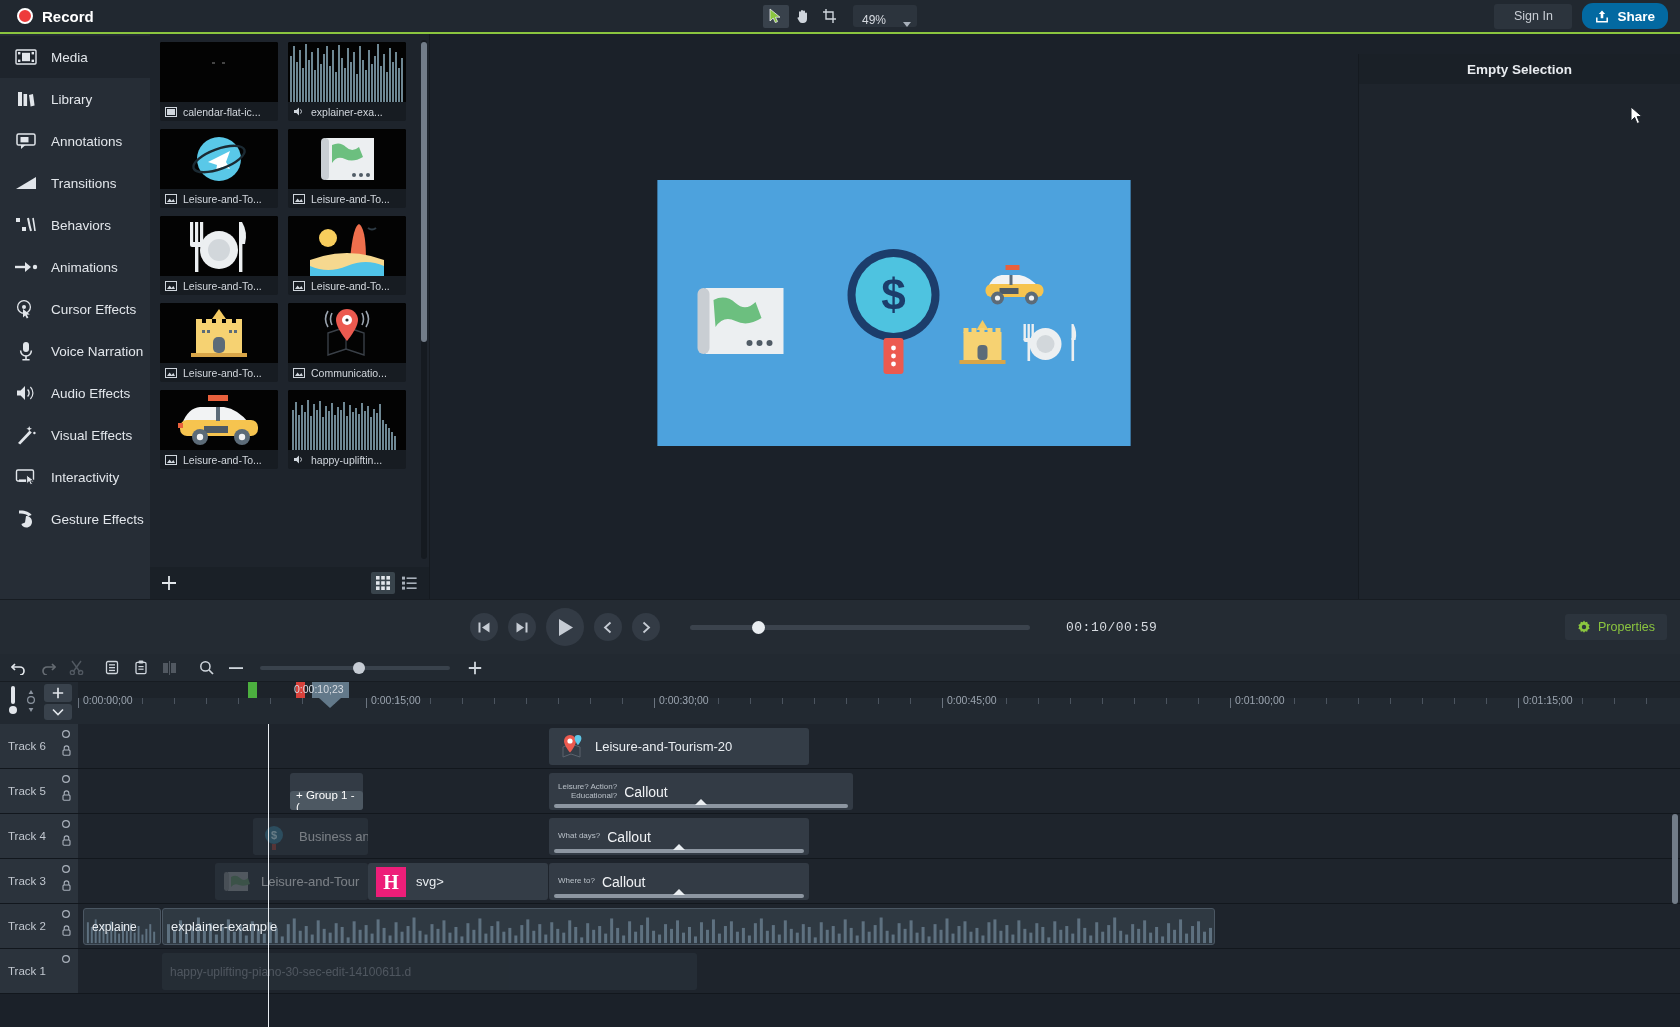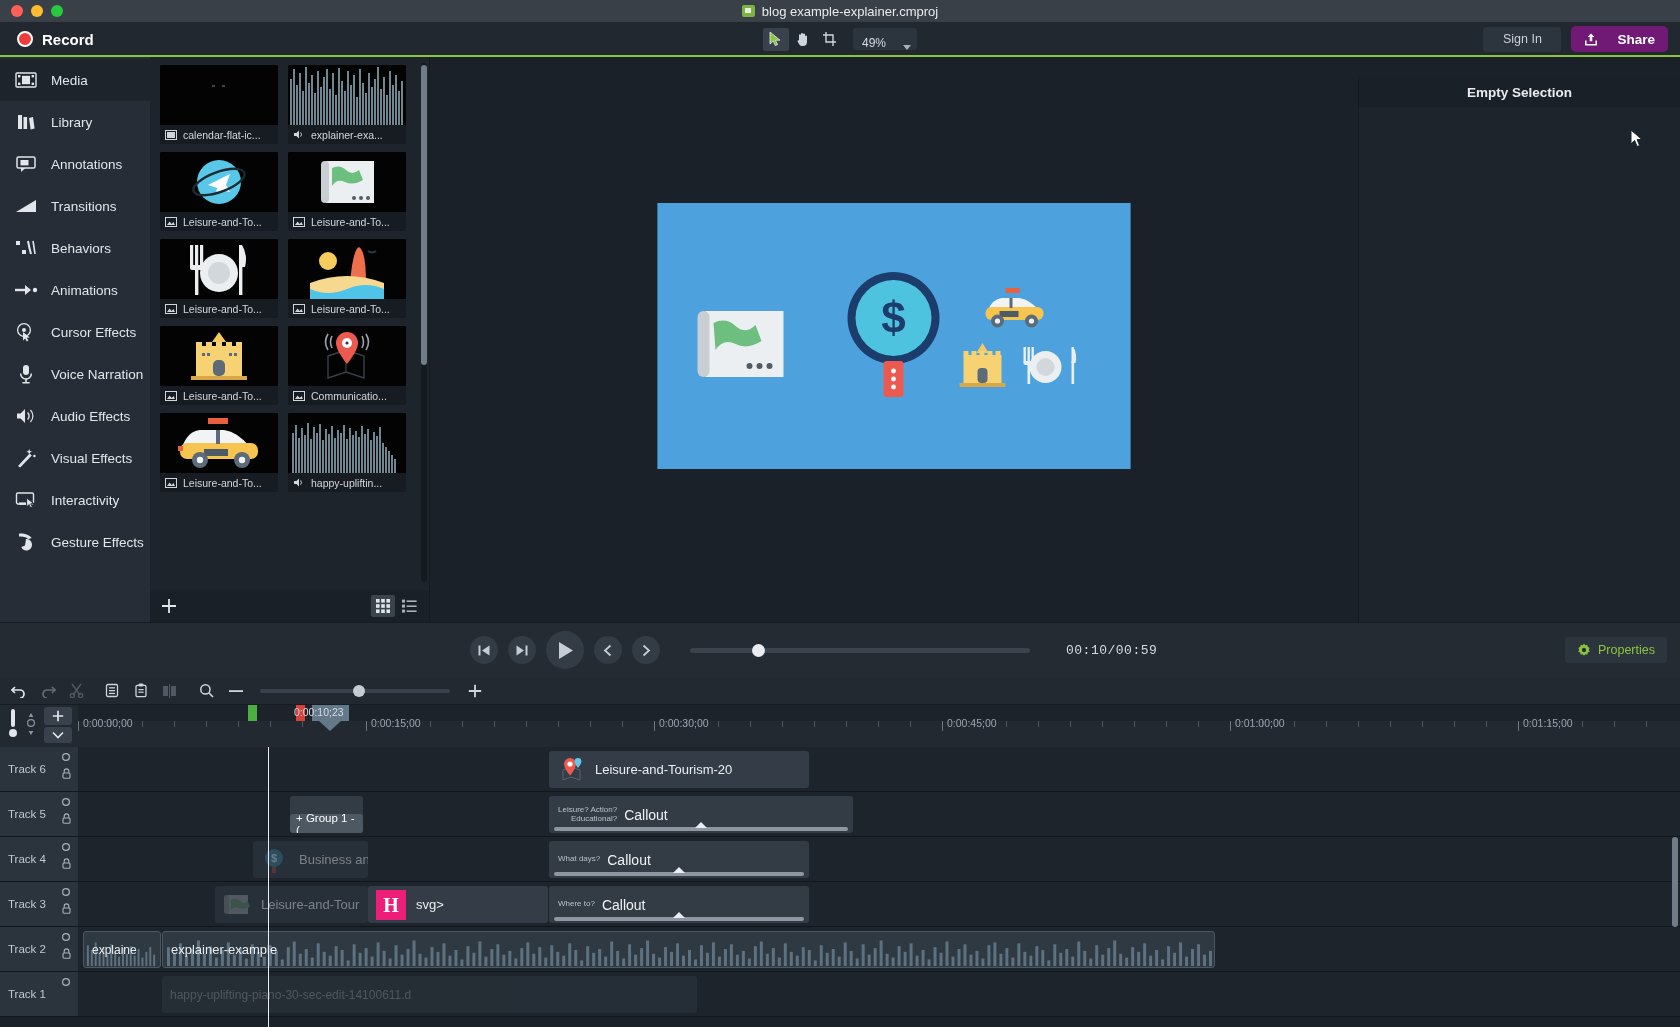--- a/index.html
+++ b/index.html
@@ -66,22 +66,22 @@
   }
   .caret-dn { width: 0; height: 0; border-left: 4px solid transparent; border-right: 4px solid transparent; border-top: 5px solid #a8b0ba; }
 
   .tool-right { position: absolute; right: 12px; display: flex; align-items: center; gap: 10px; }
   .signin-btn {
     height: 25px; min-width: 78px; padding: 0 14px; background: #2c343d; border-radius: 3px;
     display: flex; align-items: center; justify-content: center; font-size: 12.5px;
     color: #c9ced5; cursor: pointer;
   }
   .share-btn {
-    height: 26px; padding: 0 13px; background: #701a75; border-radius: 5px;
-    display: flex; align-items: center; gap: 19px; font-size: 13.5px; font-weight: bold;
+    height: 26px; padding: 0 13px; background: #0369a1; border-radius: 11px;
+    display: flex; align-items: center; gap: 8px; font-size: 13.5px; font-weight: bold;
     color: #ffffff; cursor: pointer;
   }
 
   
   .middle { display: flex; flex: 0 0 565px; height: 565px; }
 
   
   .sidebar { width: 150px; background: #262d36; flex: 0 0 150px; padding-top: 2px; }
   .side-item {
     height: 42px; display: flex; align-items: center; gap: 13px; padding-left: 14px;
@@ -220,31 +220,20 @@
 
   .tl-vscroll { position: absolute; right: 2px; top: 90px; width: 6px; height: 90px; background: #727c88; border-radius: 3px; cursor: pointer; }
 
   svg { display: block; }
 </style>
 </head>
 <body>
 
 <div class="app">
 
-  <div class="titlebar">
-    <div class="traffic">
-      <div class="tl red"></div>
-      <div class="tl yellow"></div>
-      <div class="tl green"></div>
-    </div>
-    <div class="title-center">
-      <span class="doc-icon"></span>
-      <span>blog example-explainer.cmproj</span>
-    </div>
-  </div>
 
   <div class="toolbar">
     <div class="record-btn">
       <span class="record-dot"></span>
       <span class="record-label">Record</span>
     </div>
 
     <div class="tool-center">
       <div class="tool-btn active">
         <svg width="14" height="16" viewBox="0 0 14 16">

